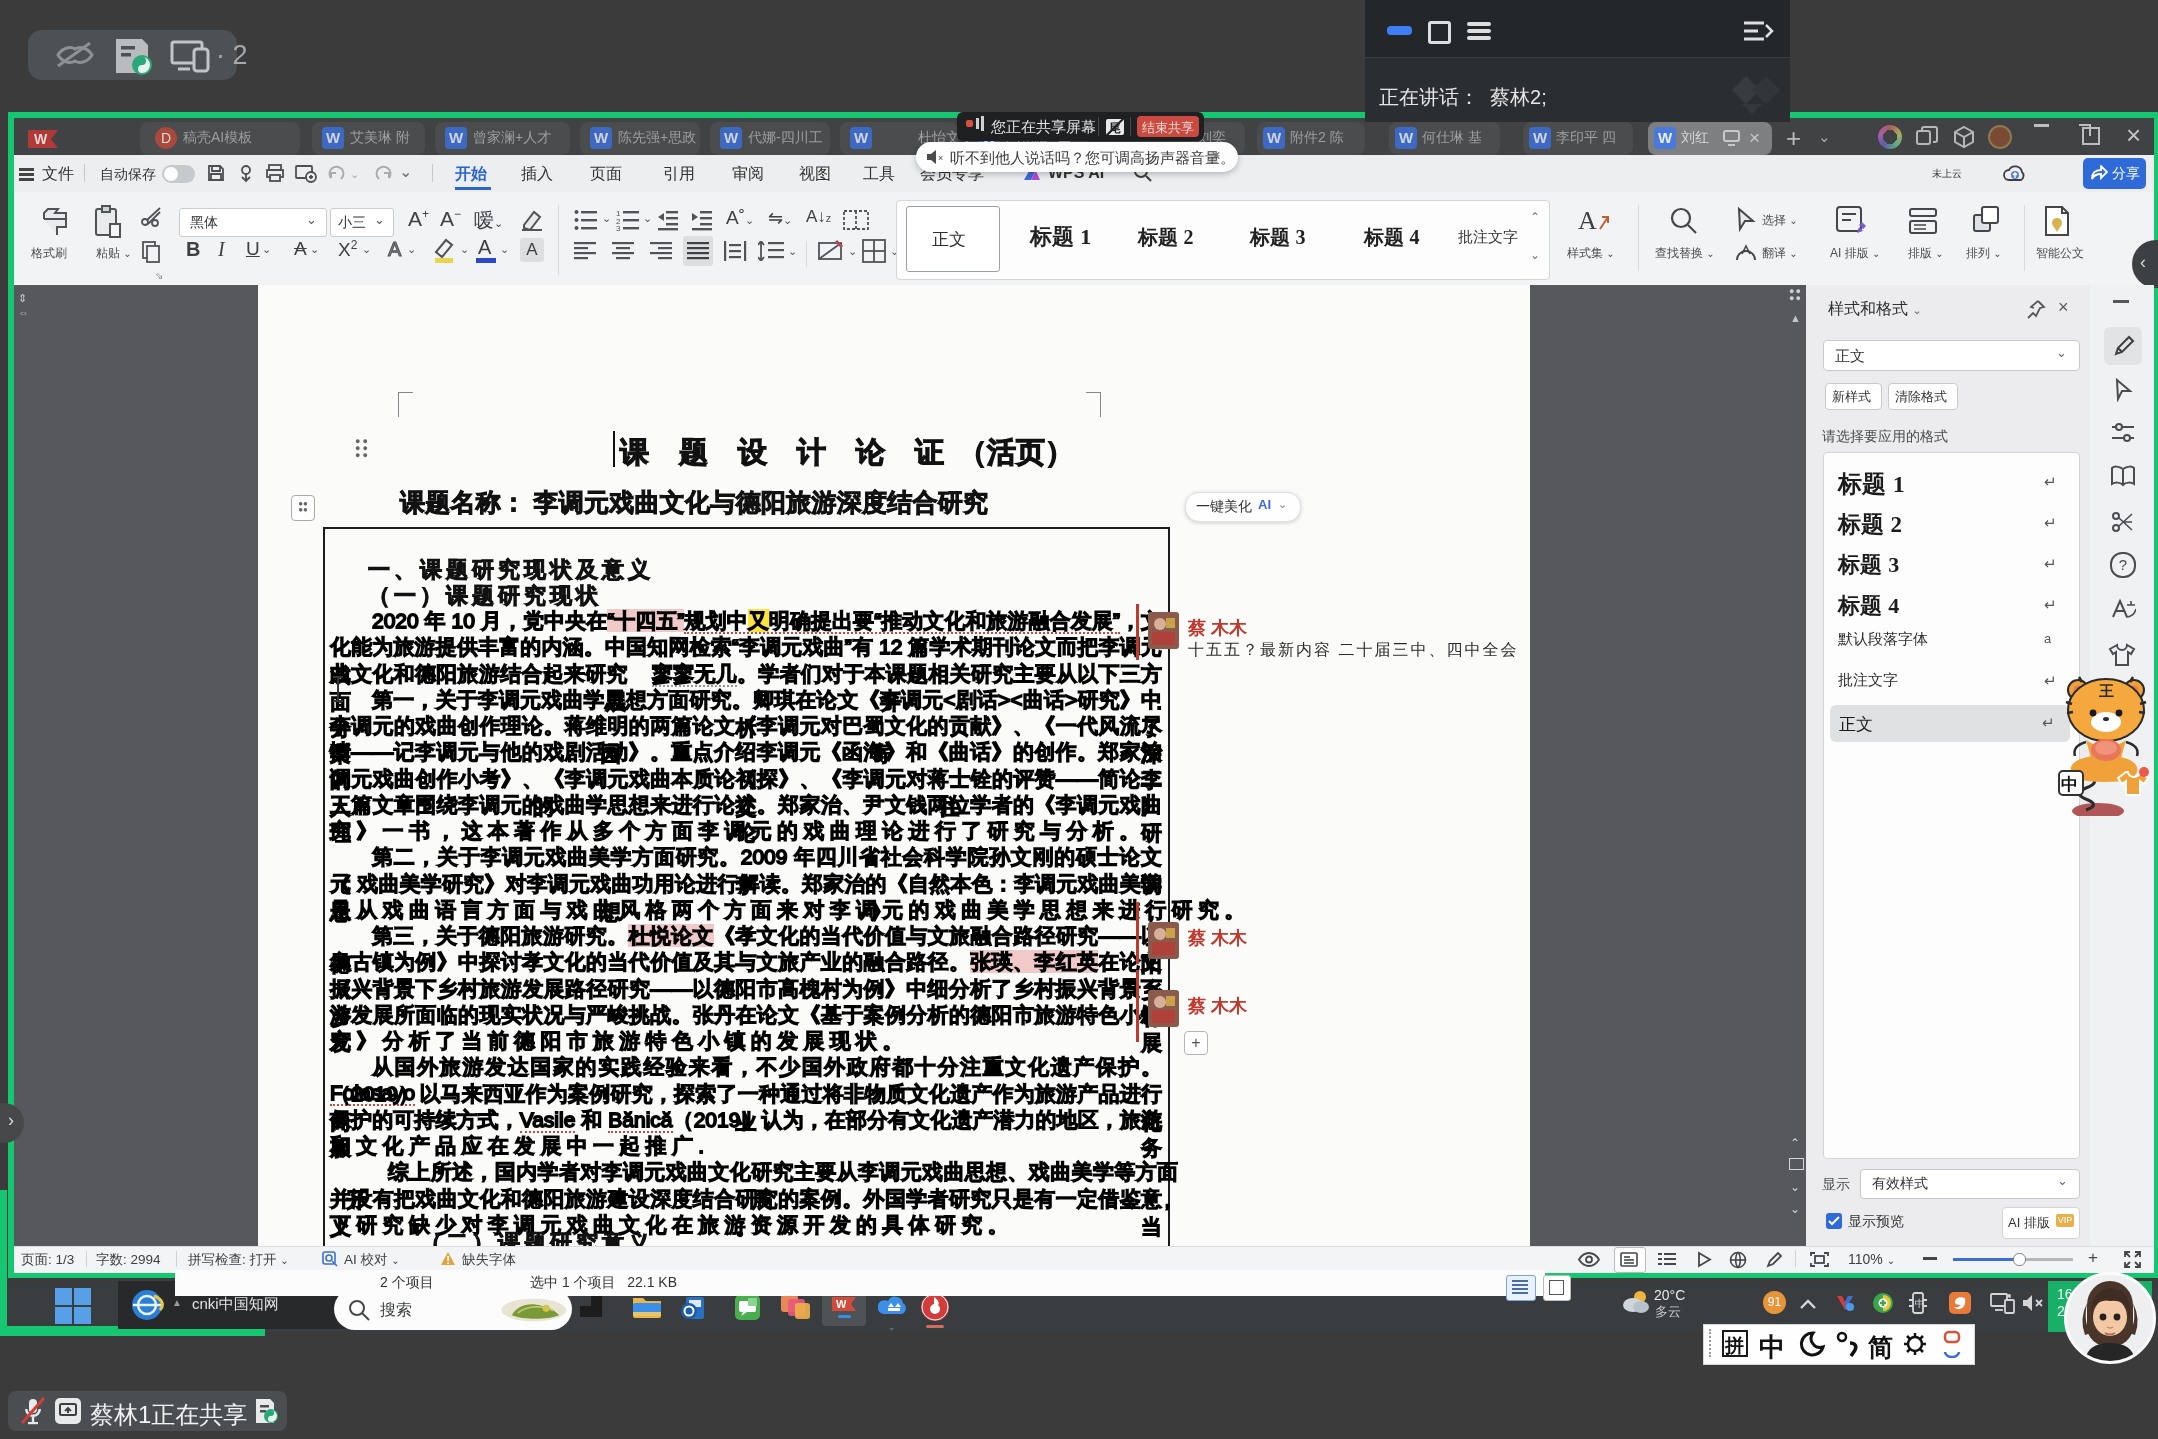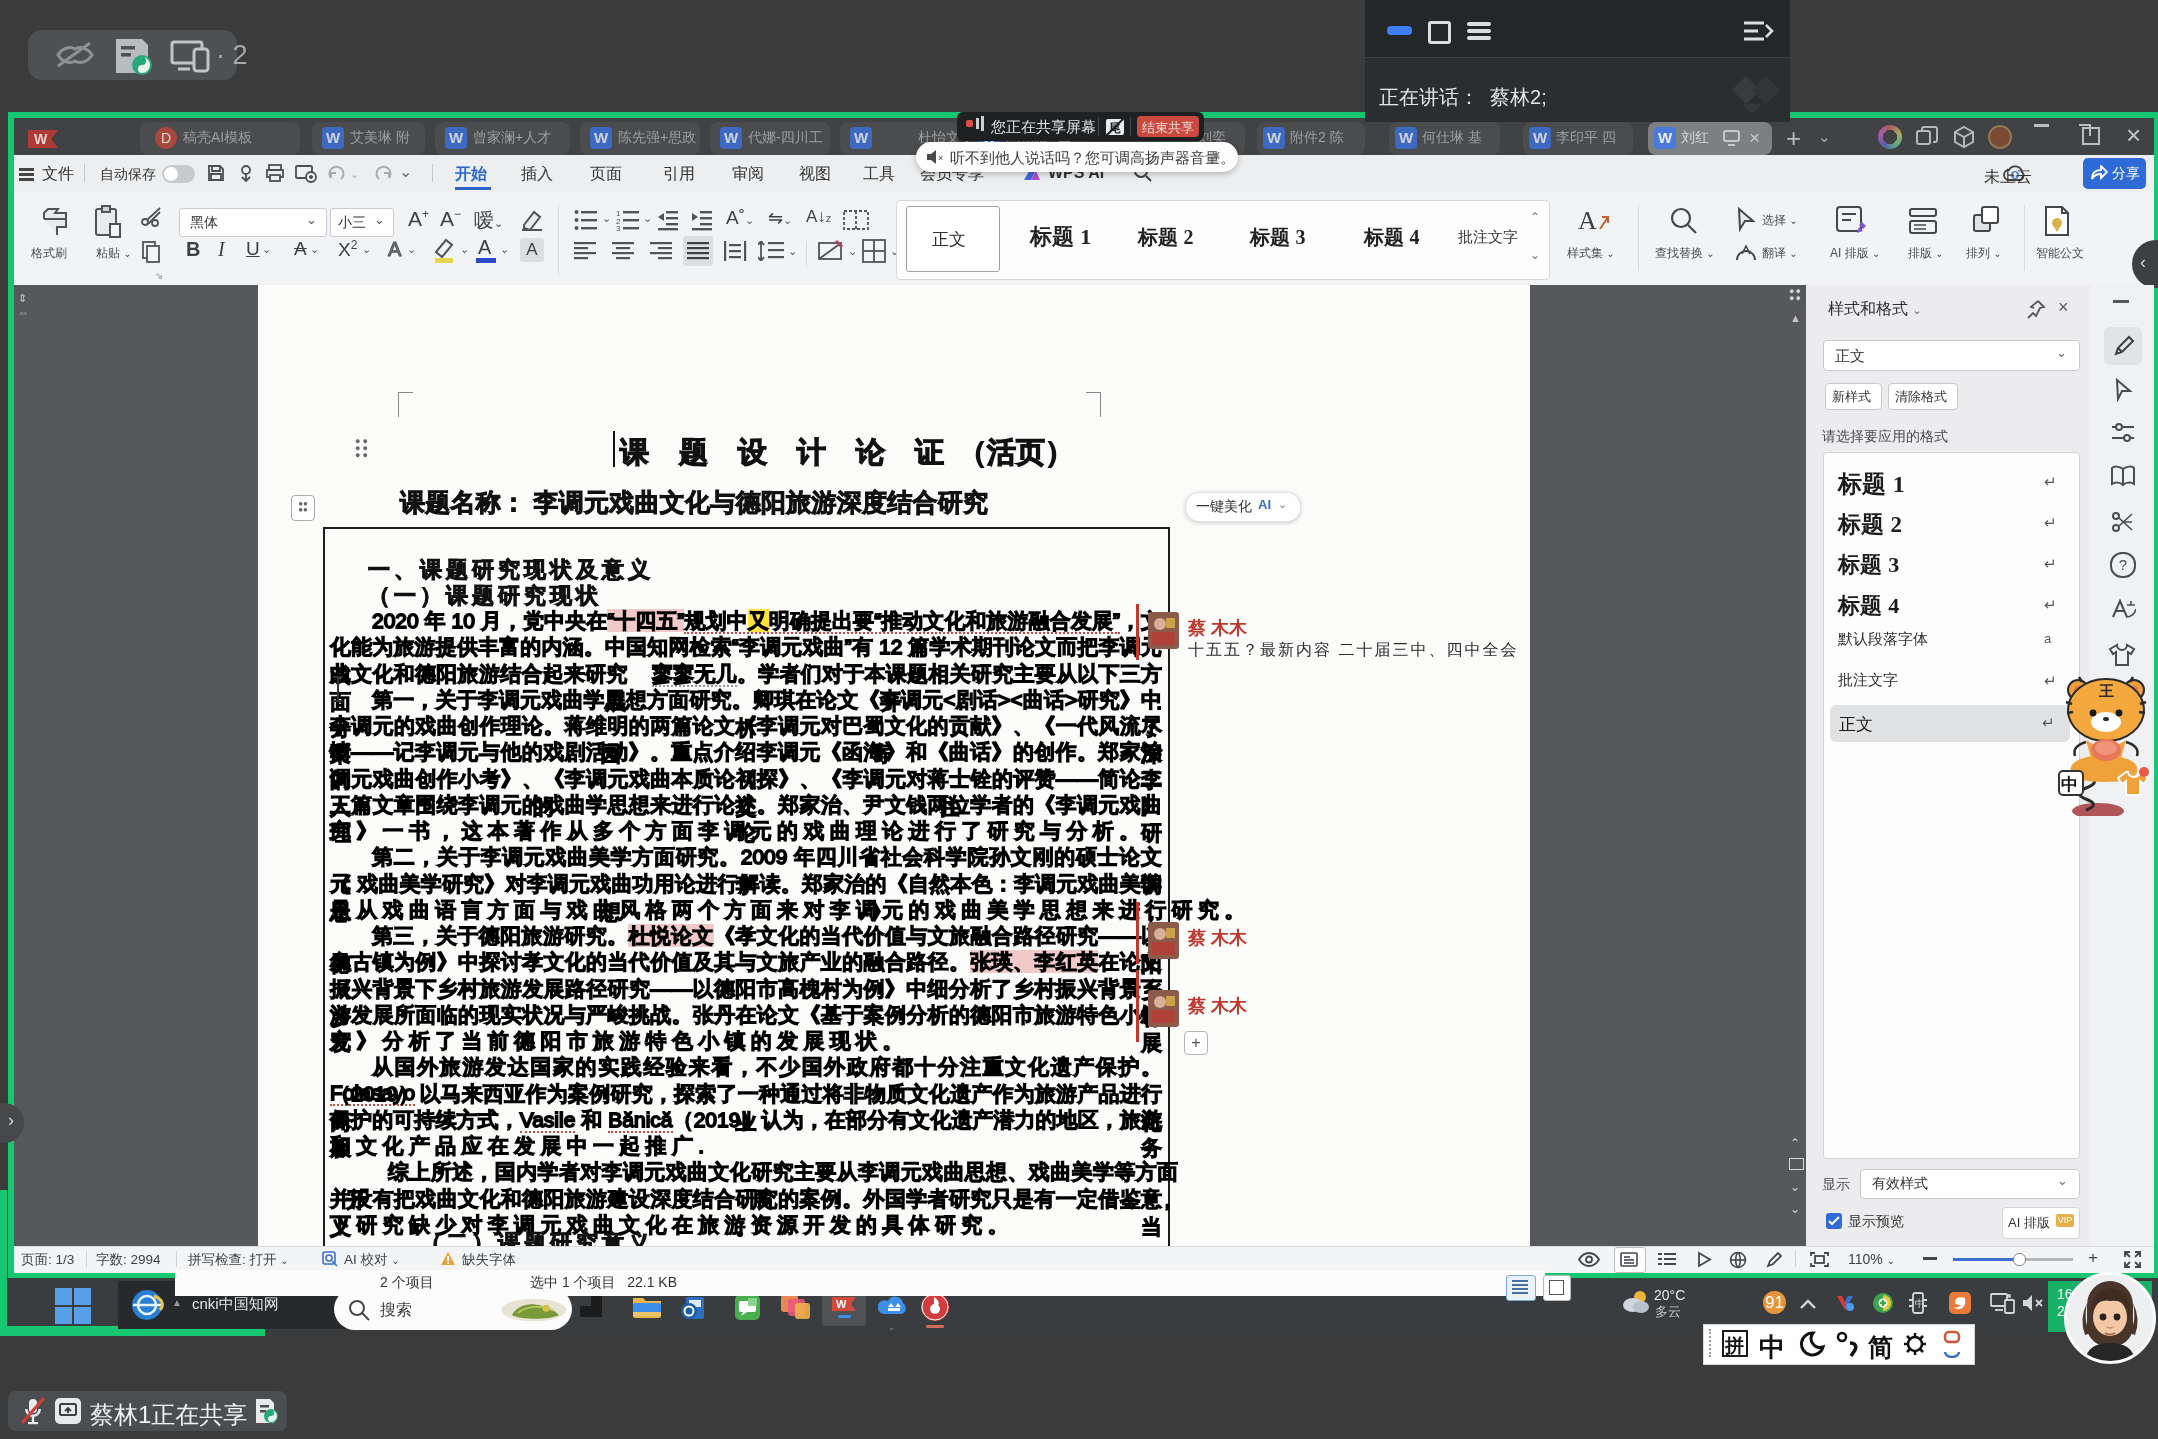--- a/index.html
+++ b/index.html
@@ -201,21 +201,21 @@
 <div class="mi" style="left:1048px;font-weight:bold;color:#2f3133;">WPS AI</div>
 <svg class="ab" style="left:1133px;top:163px;" width="20" height="20" viewBox="0 0 20 20" fill="none" stroke="#3c3e40" stroke-width="2">
     <circle cx="8" cy="8" r="6"></circle>
     <line x1="13" y1="13" x2="18" y2="18"></line>
   </svg>
 <svg class="ab" style="left:2003px;top:164px;" width="24" height="20" viewBox="0 0 24 20" fill="none" stroke="#3c3e40" stroke-width="1.8">
     <path d="M6 16 a5 5 0 0 1 0 -10 a7 7 0 0 1 13 2 a5 5 0 0 1 -1 8 z"></path>
     <circle cx="12" cy="11" r="4" fill="#5a7fd6" stroke="none"></circle>
     <path d="M12 9 v5 M10 11 l2 -2 l2 2" stroke="#fff" stroke-width="1.4"></path>
   </svg>
-<div class="ab z" style="left:1984px;top:167px;font-size:16px;color:#333;">未上云</div>
+<div class="ab z" style="left:1932px;top:167px;font-size:10px;color:#333;">未上云</div>
 <div class="ab" style="left:2083px;top:158px;width:63px;height:31px;background:#2e6bd8;border-radius:5px;"></div>
 <svg class="ab" style="left:2090px;top:165px;" width="18" height="16" viewBox="0 0 18 16" fill="none" stroke="#fff" stroke-width="1.8">
     <path d="M11 5 C5 5 2 8 2 14 C4 10 7 9 11 9 v4 l6 -6 l-6 -6 z"></path>
   </svg>
 <div class="ab z" style="left:2112px;top:165px;font-size:14px;color:#fff;">分享</div>
 
 <div class="ab" style="left:14px;top:192px;width:2140px;height:93px;background:#f2f3f5;"></div>
 <style>
 .rlb{position:absolute;font-size:12px;color:#4a4d50;}
 </style>
@@ -762,21 +762,21 @@
   </svg>
 <div class="ab" style="left:926px;top:1325px;width:18px;height:3px;background:#d46a5a;border-radius:1.5px;"></div>
 
 <svg class="ab" style="left:1620px;top:1288px;" width="30" height="28" viewBox="0 0 30 28">
     <circle cx="20" cy="9" r="6" fill="#f0b43a"></circle>
     <ellipse cx="13" cy="17" rx="10" ry="7" fill="#cfd6de"></ellipse>
     <ellipse cx="21" cy="19" rx="8" ry="6" fill="#b8c2cc"></ellipse>
   </svg>
 <div class="ab" style="left:1654px;top:1287px;color:#e6e7e8;font-size:14px;">20°C</div>
 <div class="ab z" style="left:1655px;top:1303px;color:#c8cacb;font-size:13px;">多云</div>
-<div class="ab" style="left:1763px;top:1291px;width:23px;height:23px;background:#e8953a;border-radius:12px;color:#fff;font-size:17px;text-align:center;line-height:23px;">91</div>
+<div class="ab" style="left:1763px;top:1291px;width:23px;height:23px;background:#e8953a;border-radius:12px;color:#fff;font-size:12px;text-align:center;line-height:23px;">91</div>
 <svg class="ab" style="left:1799px;top:1298px;" width="18" height="12" viewBox="0 0 18 12" fill="none" stroke="#d5d6d7" stroke-width="2.4">
     <path d="M2 10 L9 3 l7 7"></path>
   </svg>
 <svg class="ab" style="left:1835px;top:1294px;" width="20" height="18" viewBox="0 0 20 18">
     <path d="M2 2 L10 16 L18 2 h-5 l-3 6 l-3 -6 z" fill="#d43c3c"></path>
     <path d="M10 16 L18 2 h-5 l-3 6 z" fill="#3c6fd4"></path>
     <circle cx="15" cy="13" r="4" fill="#4a9ae8"></circle>
   </svg>
 <svg class="ab" style="left:1872px;top:1292px;" width="22" height="22" viewBox="0 0 22 22">
     <circle cx="11" cy="11" r="10" fill="#3aa54a"></circle>

